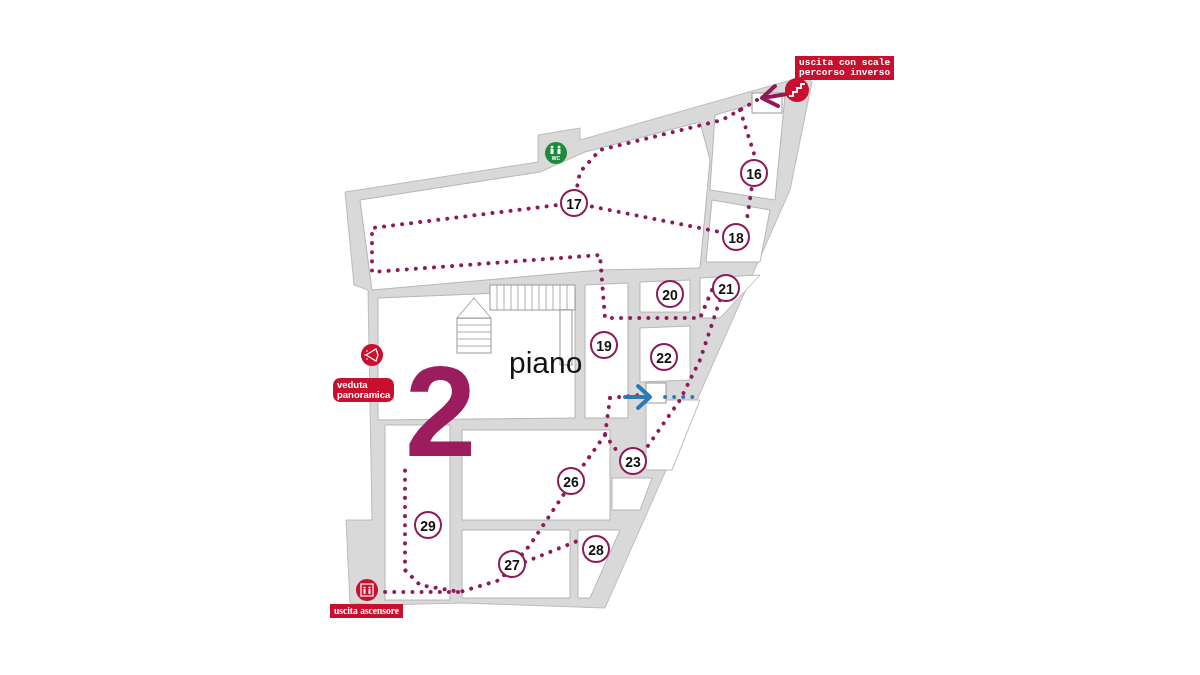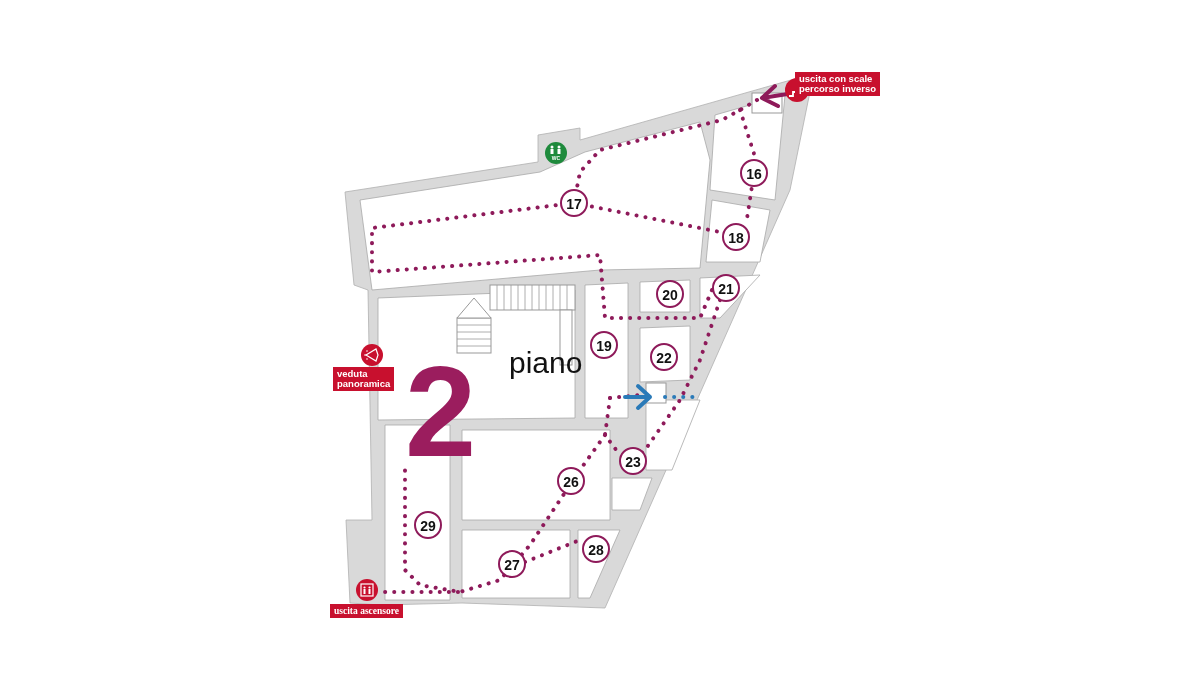--- a/index.html
+++ b/index.html
@@ -163,17 +163,17 @@
     <circle cx="364.5" cy="587.5" r="1.1" fill="#fff"></circle>
       <circle cx="369.5" cy="587.5" r="1.1" fill="#fff"></circle>
     <rect x="363.5" y="589" width="2" height="5" fill="#fff"></rect>
       <rect x="368.5" y="589" width="2" height="5" fill="#fff"></rect>
   </g>
 </svg>
 
 <div class="floor-num">2</div>
 <div class="floor-word">piano</div>
 
-<div class="label-box" style="left:795px; top:72px;">uscita con scale
+<div class="label-box" style="left:795px; top:56px;font-family:Liberation Mono, monospace;">uscita con scale
 percorso inverso</div>
-<div class="label-box" style="left:333px; top:367px;">veduta
+<div class="label-box" style="left:333px; top:378px;border-radius:7px;">veduta
 panoramica</div>
 <div class="label-box" style="left:330px; top:604px;font-family:Liberation Serif, serif;">uscita ascensore</div>
 
 </body></html>

